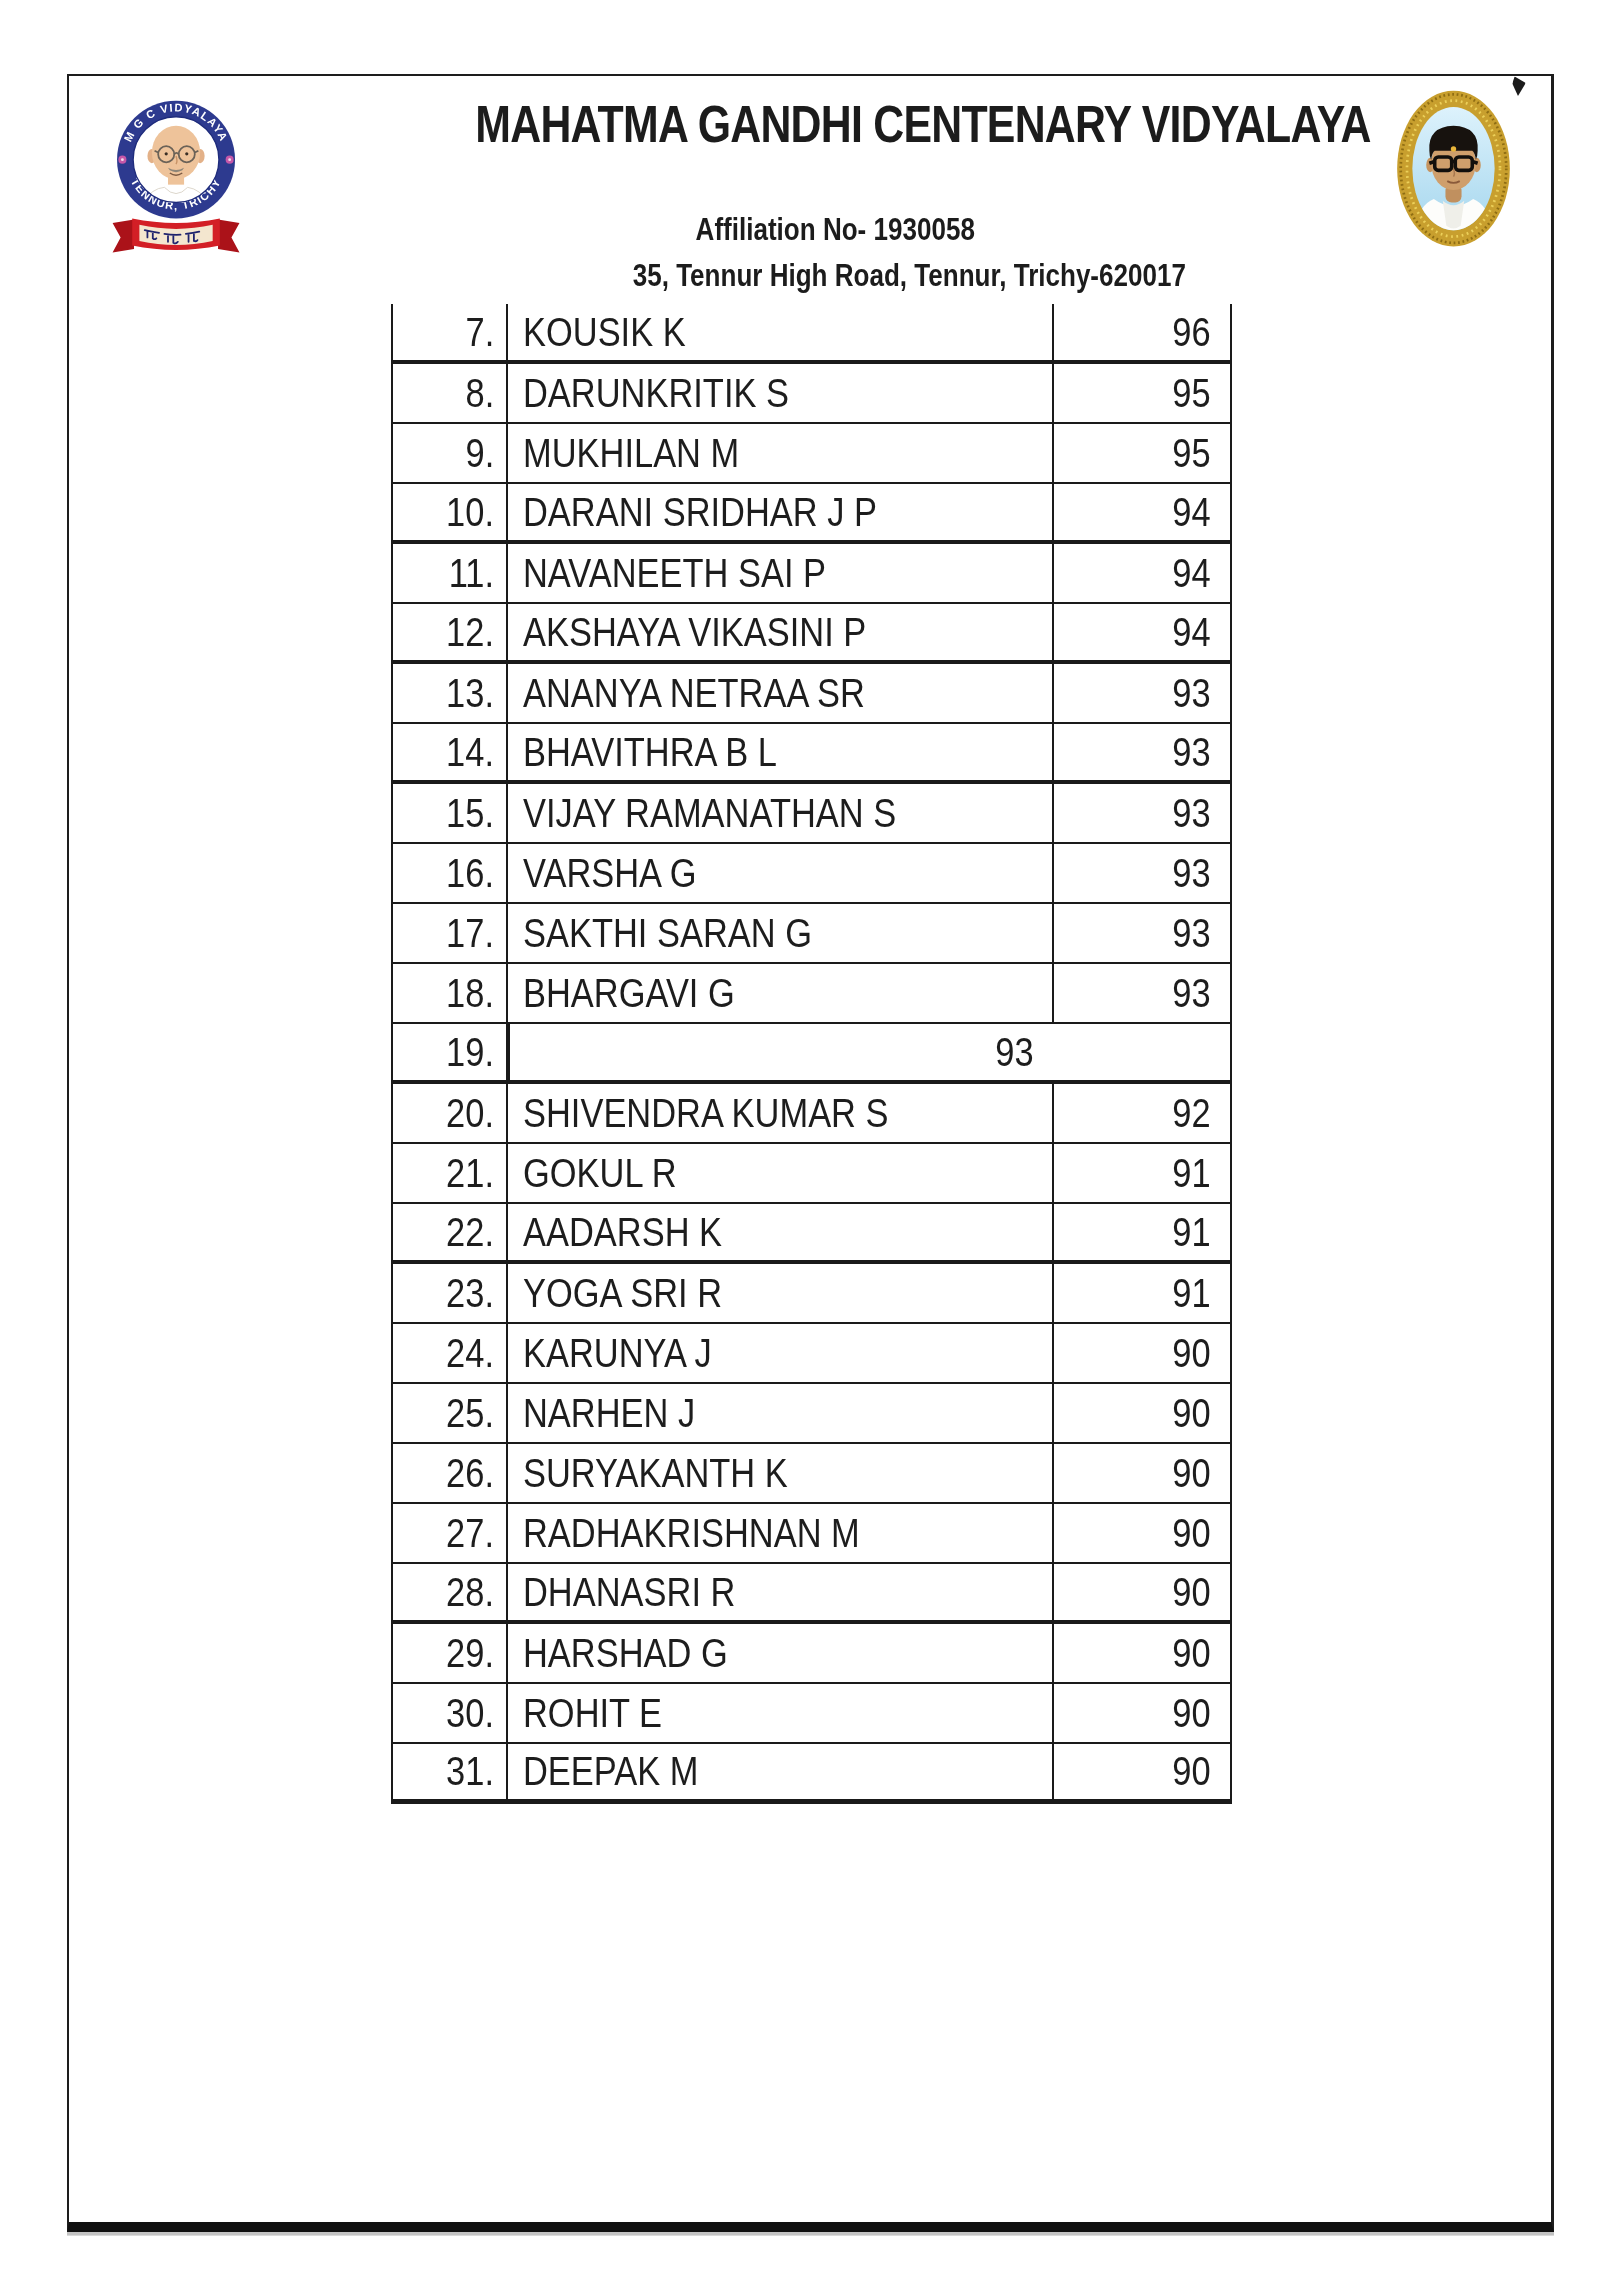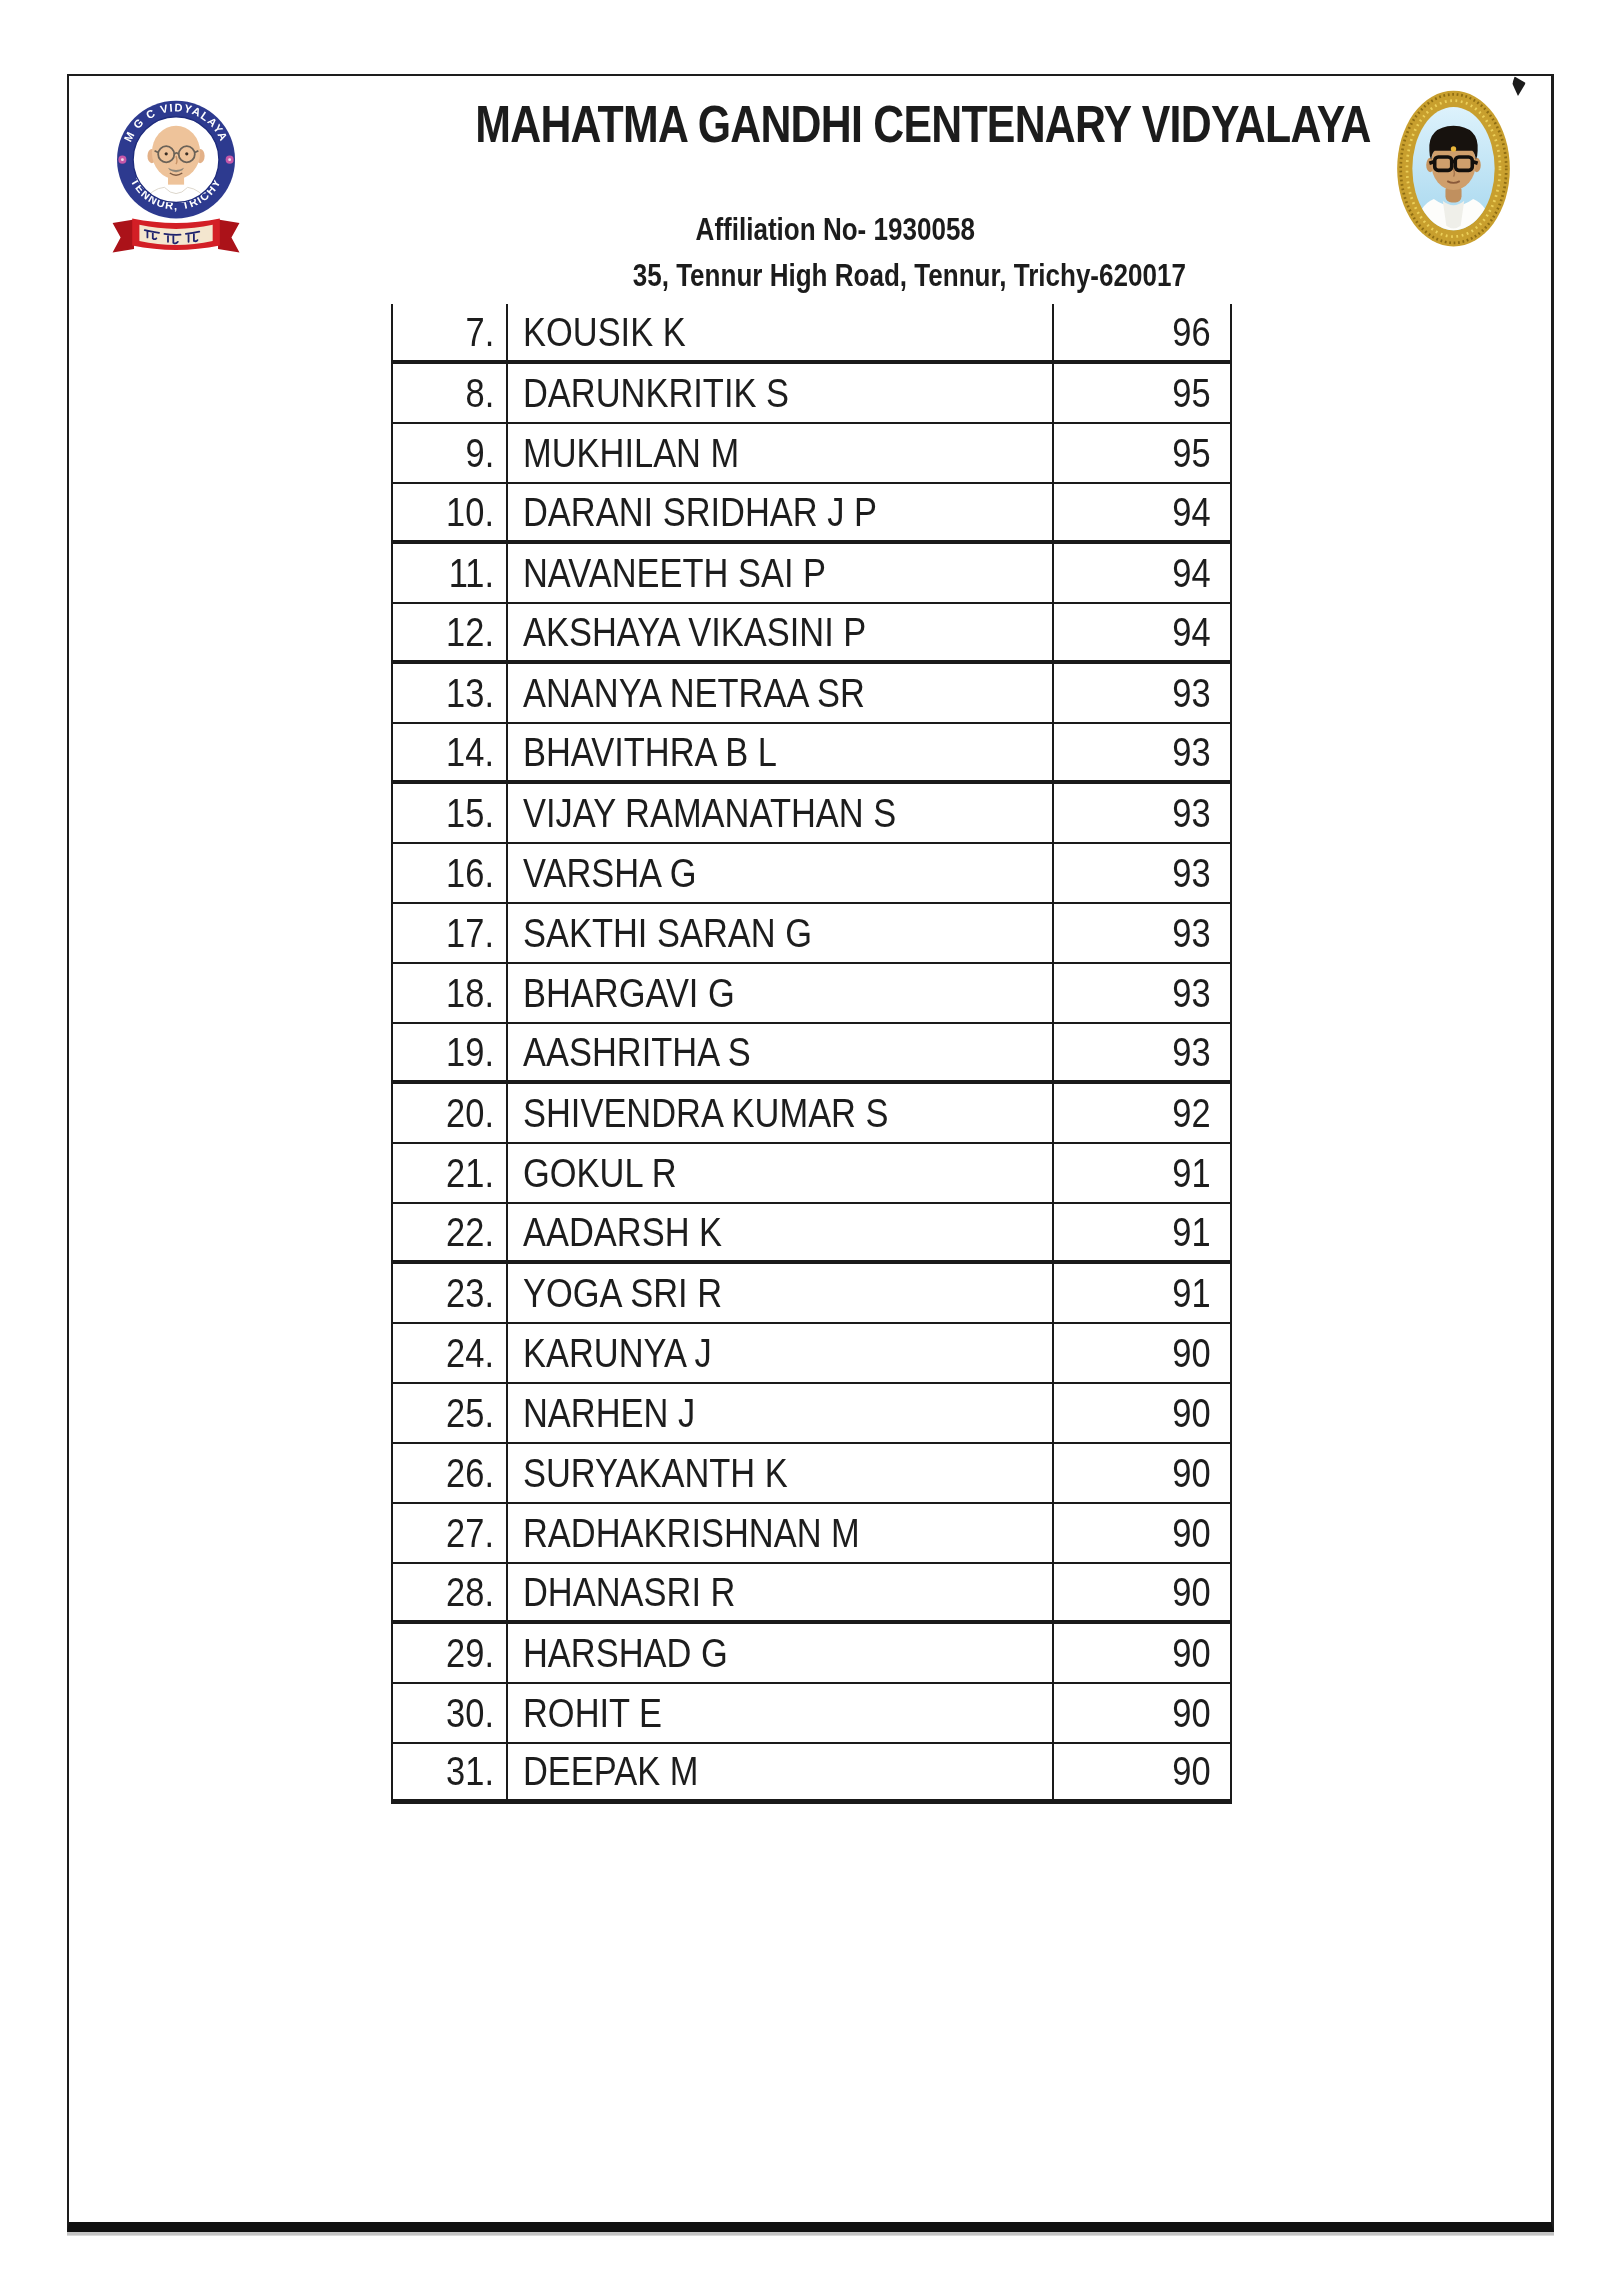--- a/index.html
+++ b/index.html
@@ -289,23 +289,20 @@
           <span class="cond cl">BHARGAVI G</span>
         </div>
       <div class="c score">
           <span class="cond cr">93</span>
         </div>
     </div>
     <div class="trow">
       <div class="c rank">
           <span class="cond cr">19.</span>
         </div>
-      <div class="c name">
-          <span class="cond cl">AASHRITHA S</span>
-        </div>
       <div class="c score">
           <span class="cond cr">93</span>
         </div>
     </div>
     <div class="trow">
       <div class="c rank">
           <span class="cond cr">20.</span>
         </div>
       <div class="c name">
           <span class="cond cl">SHIVENDRA KUMAR S</span>

